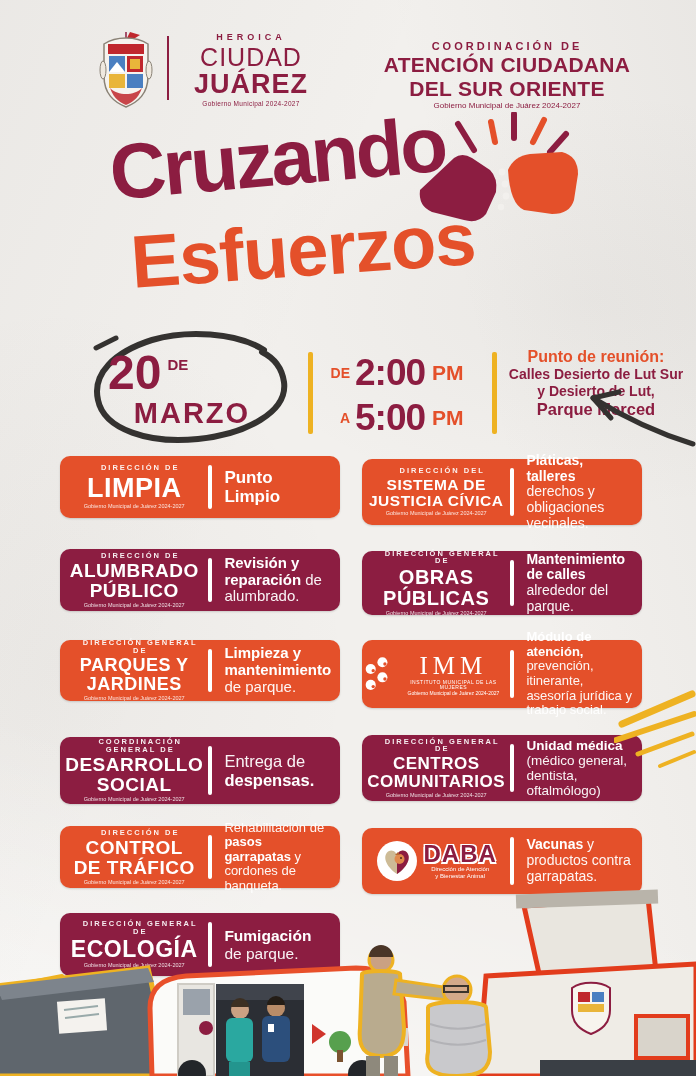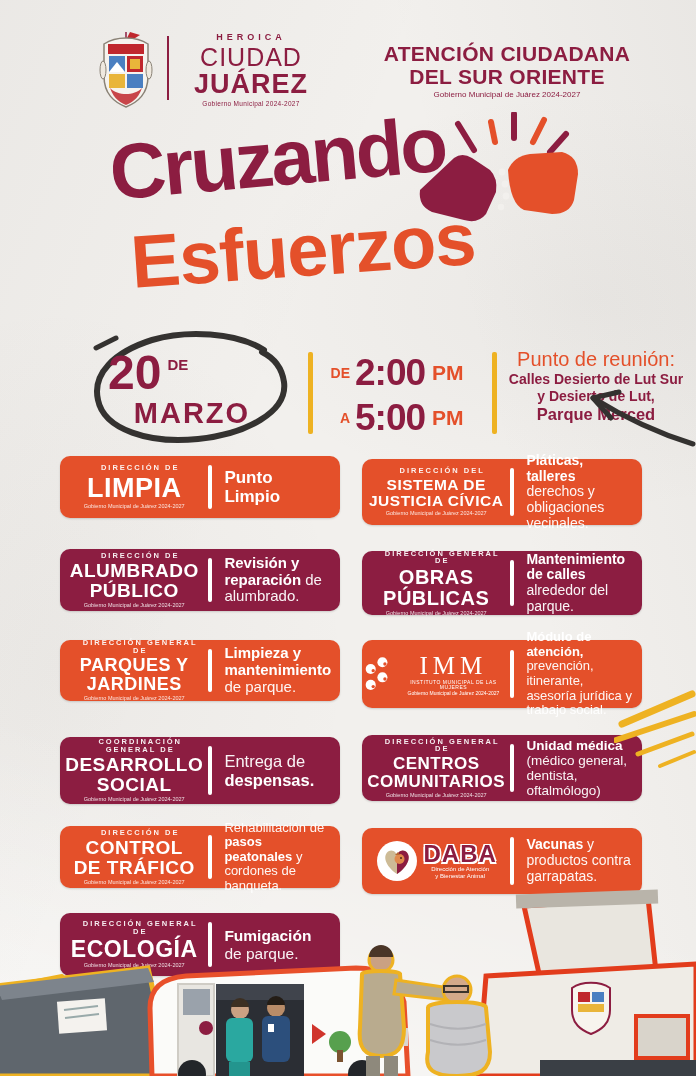--- a/index.html
+++ b/index.html
@@ -41,21 +41,21 @@
   .d-day{ font-size:48px; font-weight:bold; }
   .d-de{ font-size:15px; font-weight:bold; margin-top:8px; }
   .d-month{ font-size:29px; font-weight:bold; letter-spacing:2px; margin-top:2px;text-align:center; }
   .vbar{ width:5px; height:82px; background:#eeb222; border-radius:2px; }
   .times{ left:324px; top:352px; width:164px; display:flex; flex-direction:column; gap:3px; }
   .t-row{ display:flex; align-items:center; }
   .t-pre{ width:26px; text-align:right; font-size:14px; font-weight:bold; color:#e4502a; margin-right:5px; }
   .t-time{ font-size:37px; font-weight:bold; letter-spacing:-1px; color:#8c1d41; }
   .t-ampm{ font-size:21px; font-weight:bold; color:#e4502a; margin-left:7px; }
   .meet{ left:498px; top:347px; width:196px; text-align:center; line-height:1.2; }
-  .m-label{ font-size:20px; font-weight:normal; color:#e4502a; }
+  .m-label{ font-size:16px; font-weight:bold; color:#e4502a; }
   .m-a1,.m-a2{ font-size:14px; font-weight:bold; color:#8c1d41; }
   .m-a3{ font-size:16.5px; font-weight:bold; color:#8c1d41; }
 
   
   .card{ position:absolute; border-radius:10px; display:flex; align-items:center;
          color:#fff; box-shadow:0 1px 2px rgba(0,0,0,.15); }
   .card.orange{ background:#e4502a; }
   .card.maroon{ background:#8c1d41; }
   .card-left{ width:53%; text-align:center; padding:4px 2px; line-height:1; }
   .dept{ font-size:7.5px; letter-spacing:2px; font-weight:bold; opacity:.92;margin-left:12px; }
@@ -95,20 +95,21 @@
     <ellipse cx="53" cy="40" rx="3" ry="9" fill="#efe9df" stroke="#8a8276" stroke-width="1"></ellipse>
   </svg>
   <div class="abs hdr-div"></div>
   <div class="abs hdr-left">
     <div class="h-heroica">HEROICA</div>
     <div class="h-ciudad">CIUDAD</div>
     <div class="h-juarez">JUÁREZ</div>
     <div class="h-gob">Gobierno Municipal 2024-2027</div>
   </div>
   <div class="abs hdr-right">
+    <div class="h-coord">COORDINACIÓN DE</div>
     <div class="h-aten">ATENCIÓN CIUDADANA</div>
     <div class="h-sur">DEL SUR ORIENTE</div>
     <div class="h-gob2">Gobierno Municipal de Juárez 2024-2027</div>
   </div>
 
   <div class="abs title1">Cruzando</div>
   <div class="abs title2">Esfuerzos</div>
   <svg class="abs" style="left:402px;top:112px" width="180" height="130" viewBox="0 0 180 130">
     <g stroke-linecap="round">
       <line x1="72" y1="38" x2="56" y2="12" stroke="#8c1d41" stroke-width="6"></line>
@@ -301,21 +302,21 @@
     <div class="card-left">
       <div class="dept">DIRECCIÓN DE</div>
       <div class="name" style="font-size:19px">
         <span class="nl">CONTROL</span>
         <span class="nl">DE TRÁFICO</span>
       </div>
       <div class="gob">Gobierno Municipal de Juárez 2024-2027</div>
     </div>
     <div class="card-div"></div>
     <div class="card-right" style="font-size:13px">
-      <span class="da">Rehabilitación de </span><span class="db">pasos peatonales</span><span class="dc"> y cordones de banqueta.</span>
+      <span class="da">Rehabilitación de </span><span class="db">pasos garrapatas</span><span class="dc"> y cordones de banqueta.</span>
     </div>
   </div>
 
   <div class="card orange" style="left:362px;top:828px;width:280px;height:66px">
     <div class="card-left logo-left">
       <svg width="42" height="42" viewBox="0 0 42 42">
         <circle cx="21" cy="21" r="20" fill="#fff"></circle>
         <path d="M21,34 C9,26 6,15 13,11 C17,9 21,13 21,16 C21,13 25,9 29,11 C36,15 33,26 21,34 Z" fill="#cdbb96"></path>
         <path d="M21,34 C33,26 36,15 29,11 C25,9 21,13 21,16 L21,34 Z" fill="#8c1d41"></path>
         <circle cx="23.5" cy="19" r="5" fill="#e08a4c"></circle>

